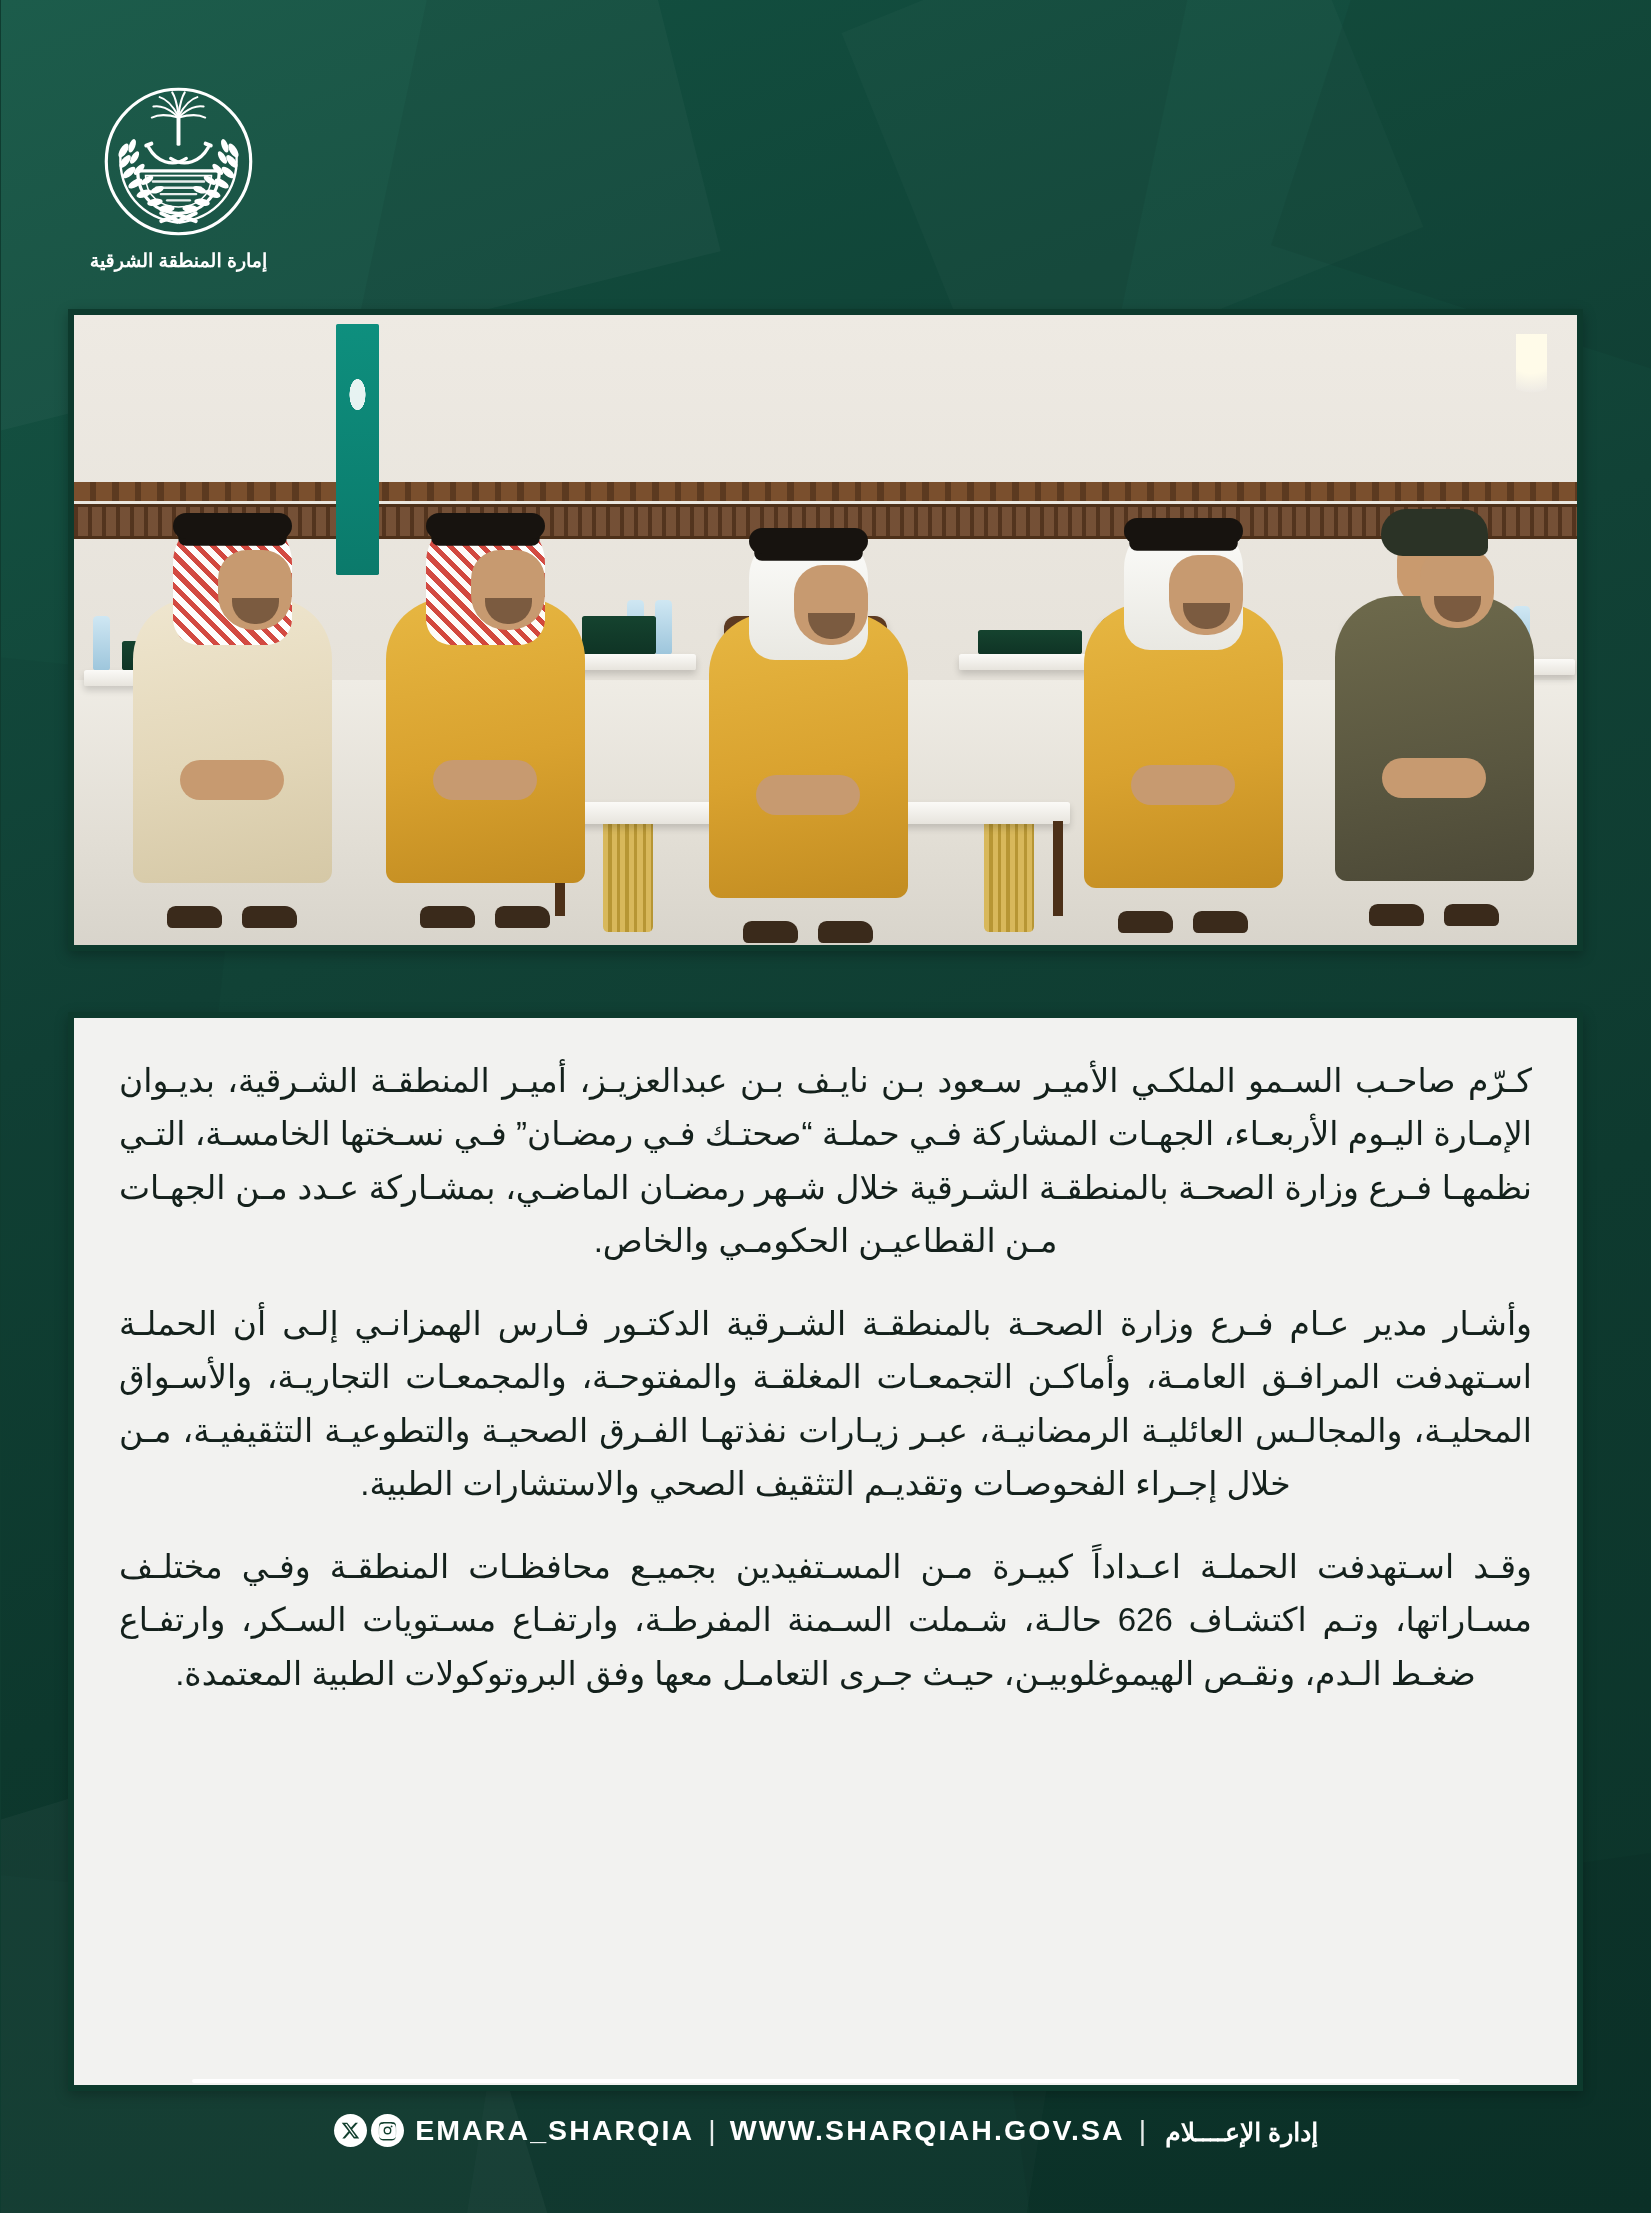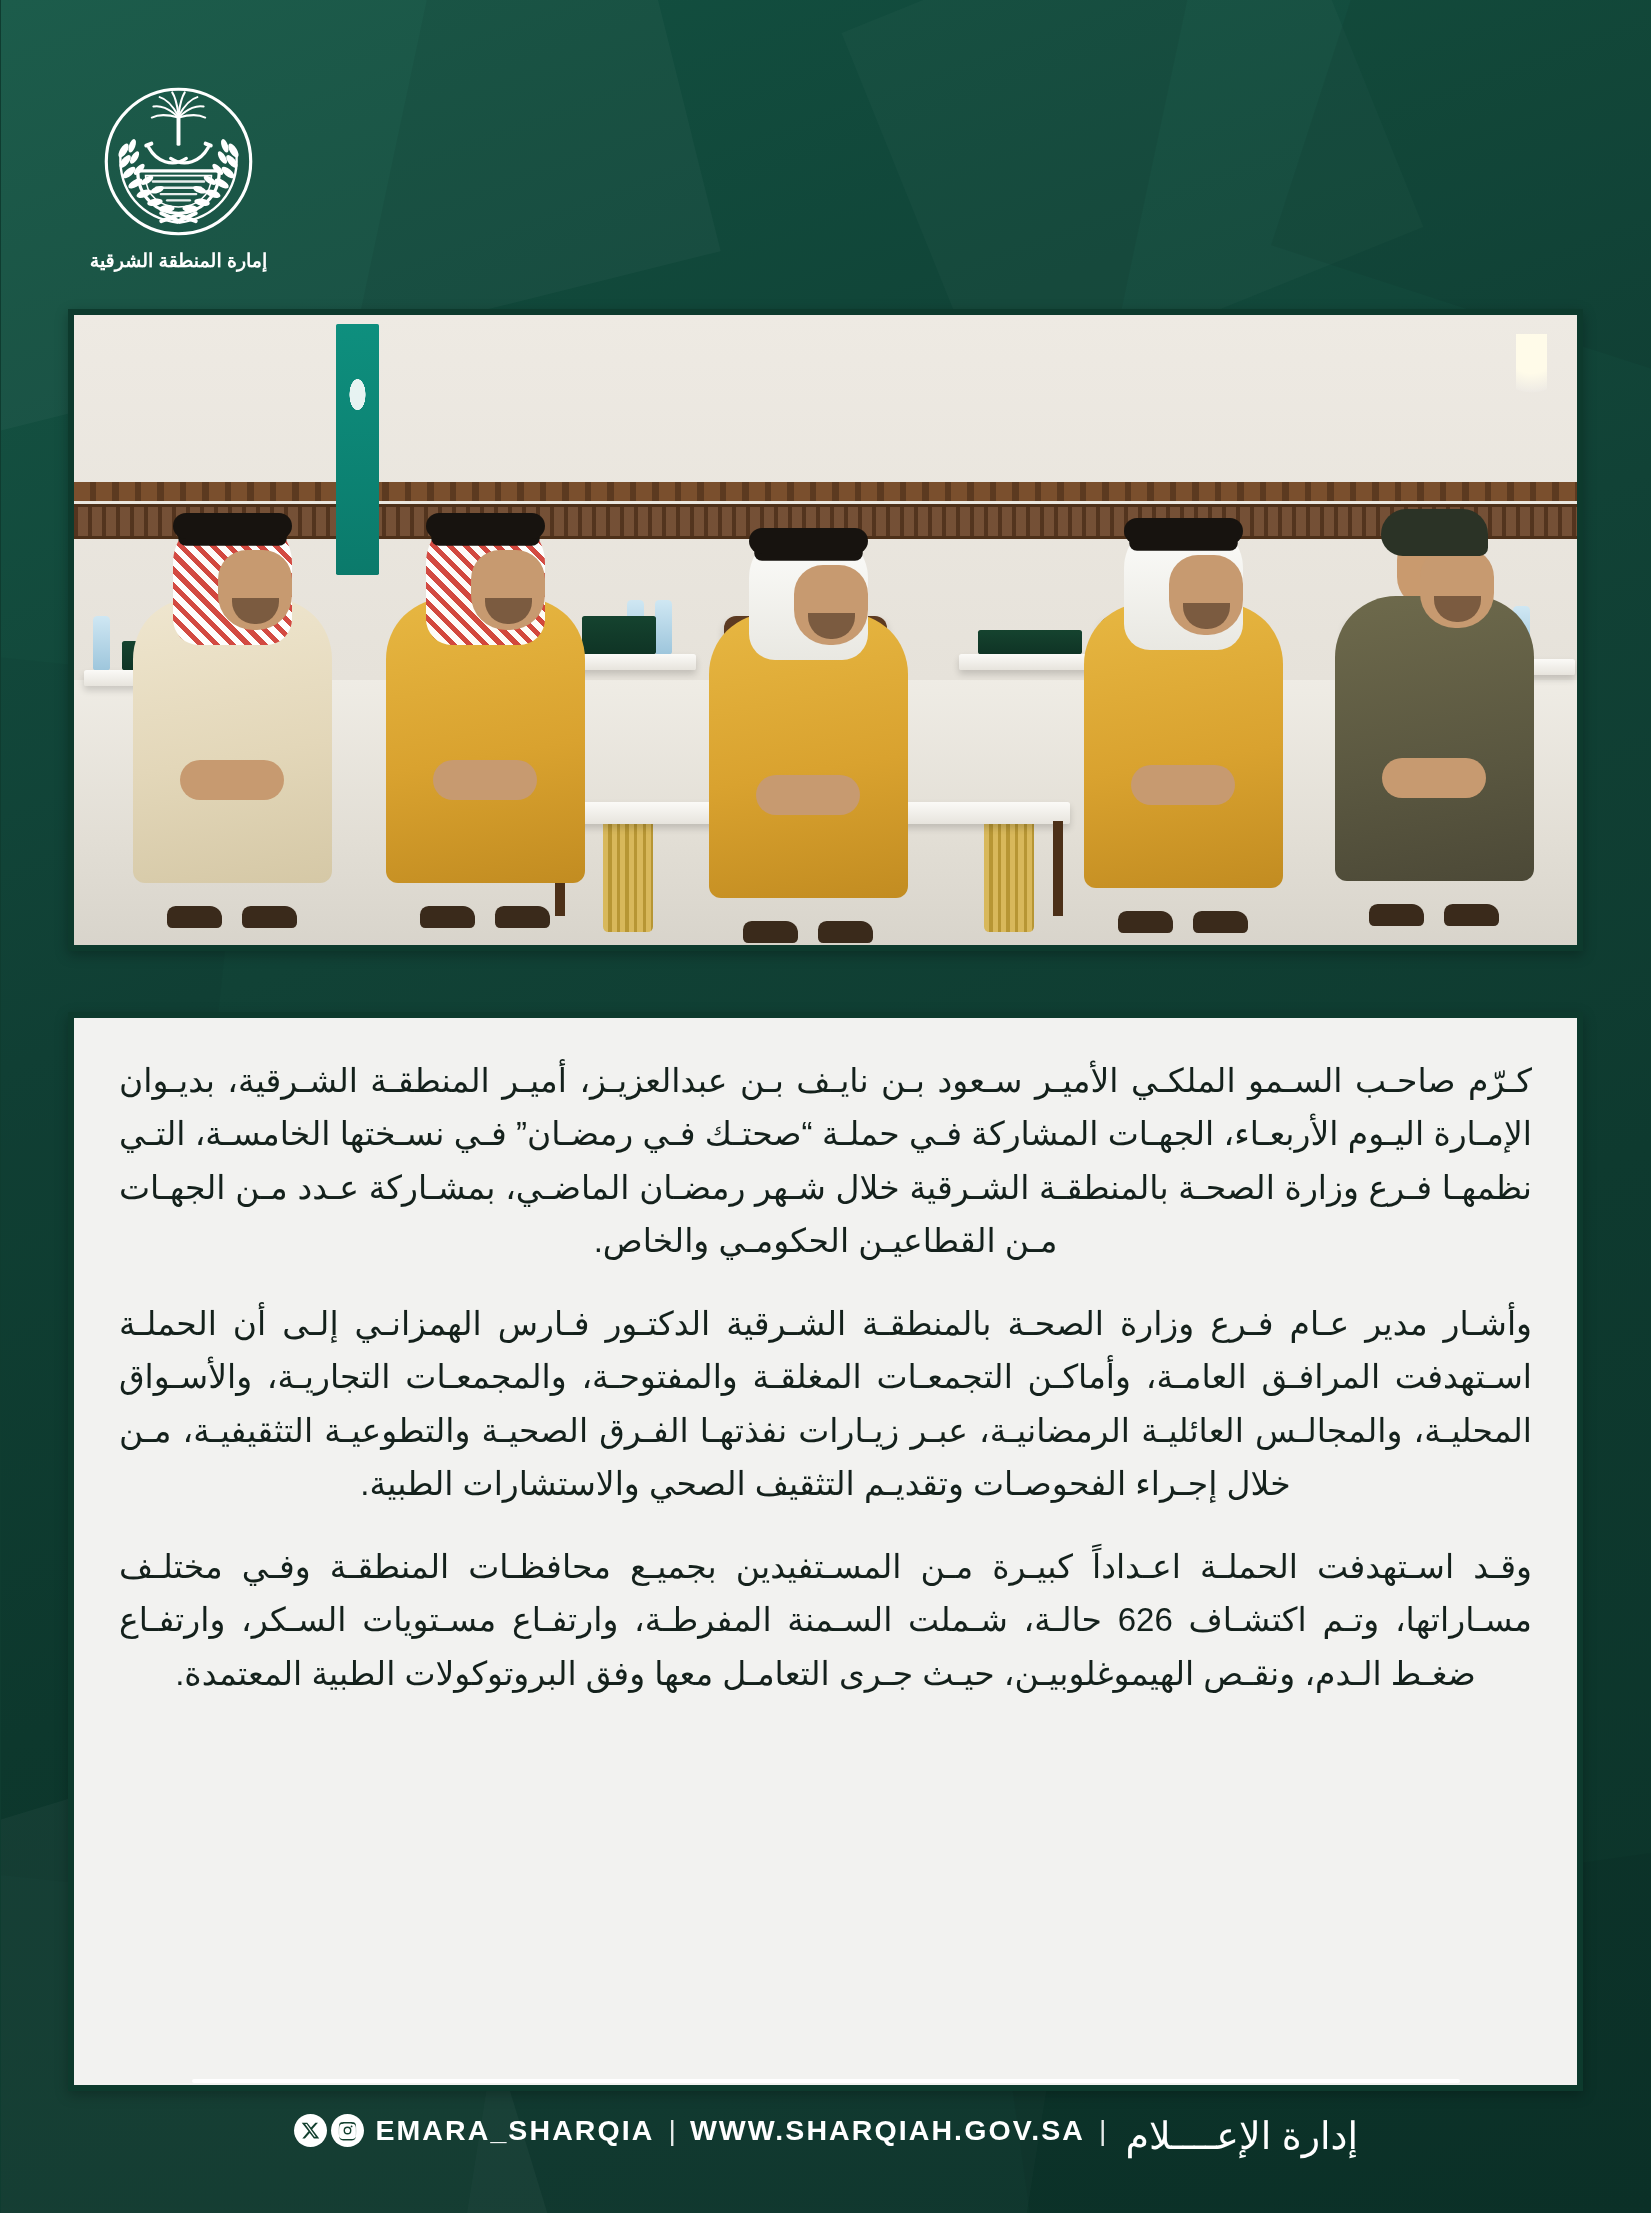--- a/index.html
+++ b/index.html
@@ -196,33 +196,33 @@
   
   .footer{
     position:absolute; left:0; right:0; bottom:0; height:164px;
   }
   .footer-rule{
     position:absolute; top:29px; left:192px; right:192px; height:4.3px;
     background:#ffffff; border-radius:2.6px; opacity:.95;
   }
   .footer-row{
     position:absolute; top:64px; left:0; right:0;
-    display:flex; align-items:flex-start; justify-content:center; gap:0;
+    display:flex; align-items:flex-end; justify-content:center; gap:0;
     direction:ltr;
   }
   .soc-icons{ display:flex; align-items:center; gap:4.3px; margin-right:11.2px; }
   .soc{ width:33px; height:33px; border-radius:50%; background:#ffffff;
     display:flex; align-items:center; justify-content:center; }
   .soc svg{ width:21px; height:21px; fill:#13402f; }
   .f-text{
     color:#ffffff; font-size:28.5px; font-weight:700; letter-spacing:2.1px;
     white-space:nowrap;
   }
   .f-sep{ color:#ffffff; font-size:28.5px; font-weight:400; margin:0 14px; opacity:.9; }
-  .f-ar{ color:#ffffff; font-size:38px; font-weight:400; direction:rtl;
+  .f-ar{ color:#ffffff; font-size:25px; font-weight:700; direction:rtl;
     letter-spacing:0; white-space:nowrap; margin-left:5.2px; }
 </style>
 </head>
 <body>
 
 <div class="page">
 
   <div class="facet f1"></div>
   <div class="facet f2"></div>
   <div class="facet f3"></div>

